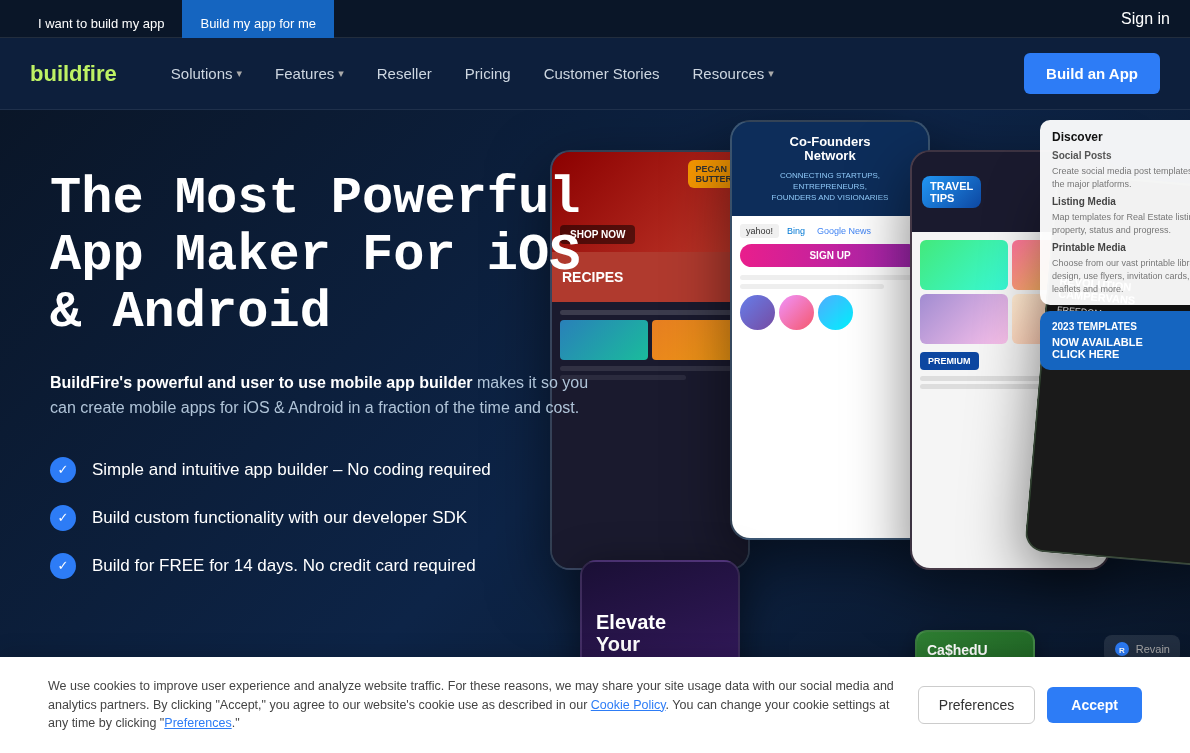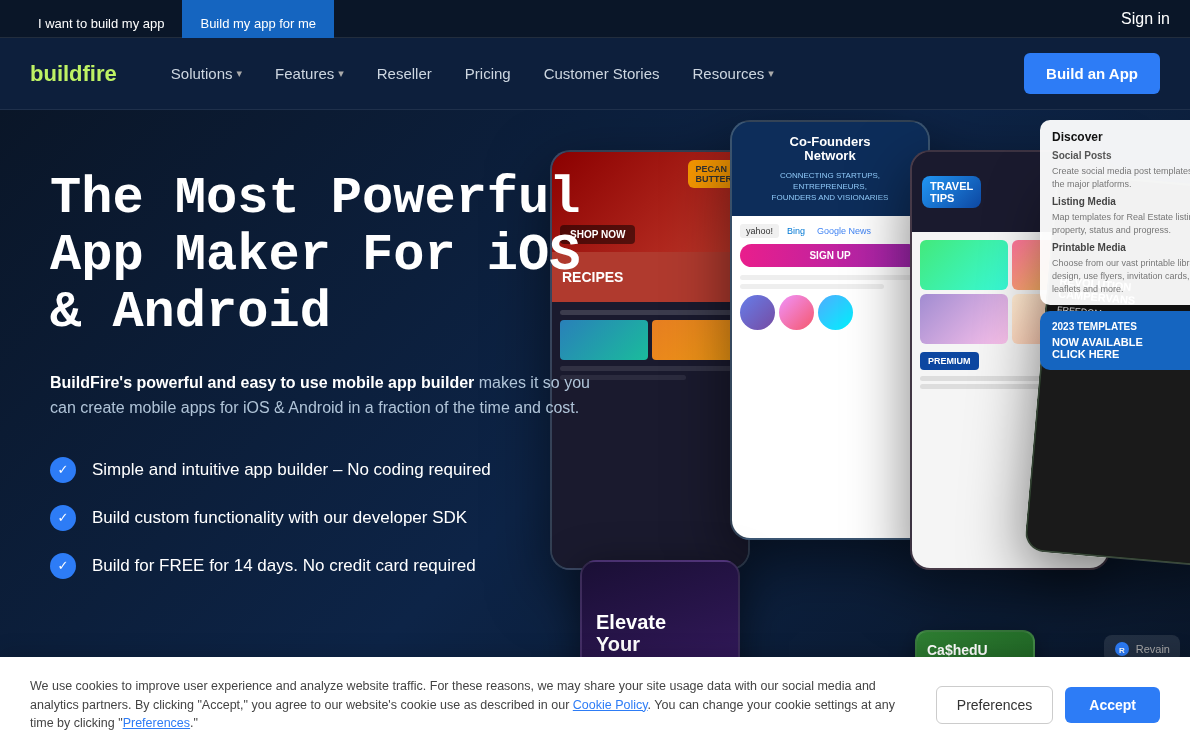--- a/index.html
+++ b/index.html
@@ -208,21 +208,21 @@
     }
 
     
     .cookie-banner {
       position: fixed;
       bottom: 0;
       left: 0;
       right: 0;
       background: #fff;
       color: #333;
-      padding: 20px 30px;
+      padding: 20px 48px;
       display: flex;
       align-items: center;
       justify-content: space-between;
       gap: 20px;
       box-shadow: 0 -4px 20px rgba(0,0,0,0.15);
       z-index: 100;
       width: 1190px;
     }
 
     .cookie-text {
@@ -314,21 +314,21 @@
       <span class="chevron">▾</span>
     </button>
   </div>
   <button class="nav-cta">Build an App</button>
 </nav>
 
 <section class="hero">
   <div class="hero-content">
     <h1 class="hero-title">The Most Powerful App Maker For iOS &amp; Android</h1>
     <p class="hero-subtitle">
-      <strong>BuildFire's powerful and easy to use mobile app builder</strong><span> makes it so you can create mobile apps for iOS &amp; Android in a fraction of the time and cost.</span>
+      <strong>BuildFire's powerful and user to use mobile app builder</strong><span> makes it so you can create mobile apps for iOS &amp; Android in a fraction of the time and cost.</span>
     </p>
     <ul class="feature-list">
       <li class="feature-item">
         <div class="check-circle">
           <span>✓</span>
         </div>
         <span>Simple and intuitive app builder – No coding required</span>
       </li>
       <li class="feature-item">
         <div class="check-circle">

